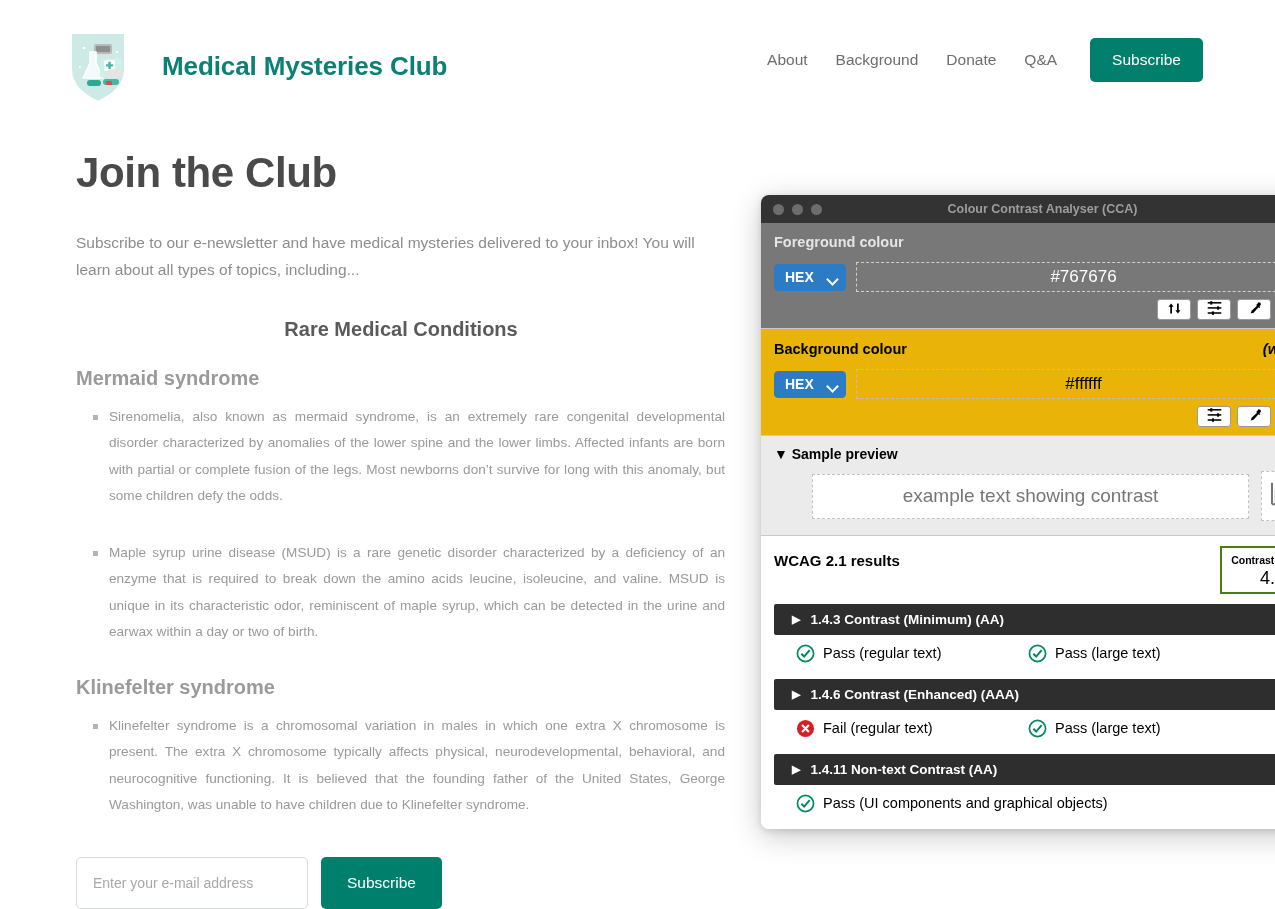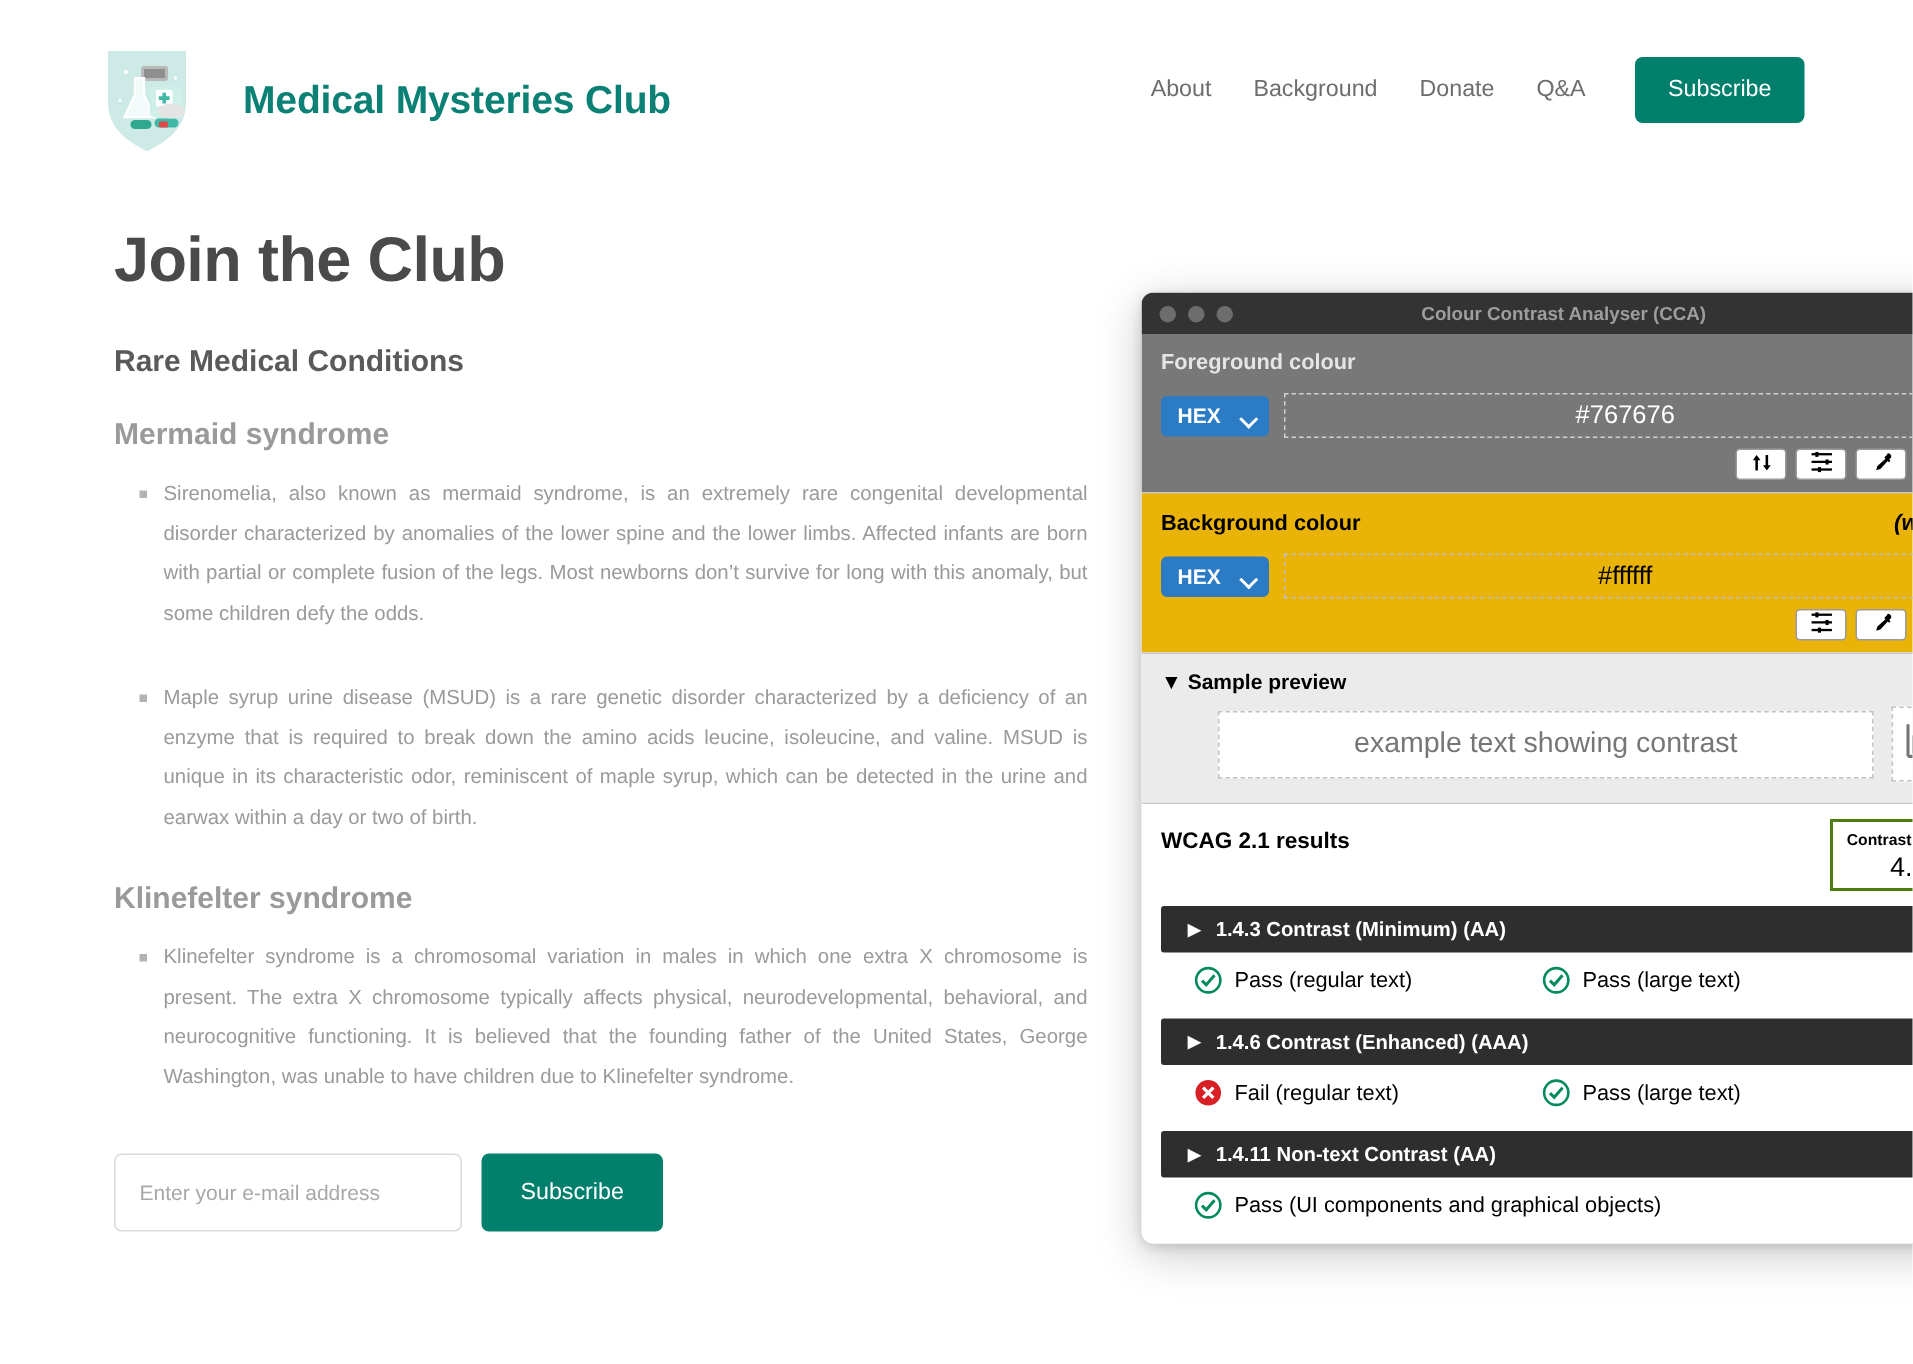--- a/index.html
+++ b/index.html
@@ -47,20 +47,21 @@
     font-size:42px; font-weight:700; color:#4a4a4a;
     margin:0 0 34px 0; letter-spacing:-0.4px; line-height:1.1;
   }
   .intro {
     font-size:15.5px; color:#8d8d8d; line-height:1.72;
     margin:0 0 34px 0; width:640px;
   }
   .section-title {
     font-size:20px; font-weight:700; color:#5a5a5a;
     margin:0 0 26px 0;
+    text-align:center;
   }
   .cond-title {
     font-size:20px; font-weight:700; color:#9a9a9a;
     margin:0 0 14px 0;
   }
   ul.cond-list { margin:0 0 30px 0; padding:0 0 0 17px; list-style:none; }
   ul.cond-list li {
     position:relative;
     font-size:13.6px; color:#9a9a9a; line-height:1.95;
     text-align:justify; padding-left:16px; width:632px;
@@ -216,20 +217,21 @@
     <a class="nav-link" href="#">About</a>
     <a class="nav-link" href="#">Background</a>
     <a class="nav-link" href="#">Donate</a>
     <a class="nav-link" href="#">Q&amp;A</a>
     <button class="nav-subscribe">Subscribe</button>
   </nav>
 </header>
 
 <main class="content">
   <h1 class="page-title">Join the Club</h1>
+  <p class="intro">Subscribe to our e-newsletter and have medical mysteries delivered to your inbox! You will learn about all types of topics, including...</p>
   <h2 class="section-title">Rare Medical Conditions</h2>
 
   <h3 class="cond-title">Mermaid syndrome</h3>
   <ul class="cond-list">
     <li>Sirenomelia, also known as mermaid syndrome, is an extremely rare congenital developmental disorder characterized by anomalies of the lower spine and the lower limbs. Affected infants are born with partial or complete fusion of the legs. Most newborns don’t survive for long with this anomaly, but some children defy the odds.</li>
   </ul>
 
   <ul class="cond-list">
     <li>Maple syrup urine disease (MSUD) is a rare genetic disorder characterized by a deficiency of an enzyme that is required to break down the amino acids leucine, isoleucine, and valine. MSUD is unique in its characteristic odor, reminiscent of maple syrup, which can be detected in the urine and earwax within a day or two of birth.</li>
   </ul>

